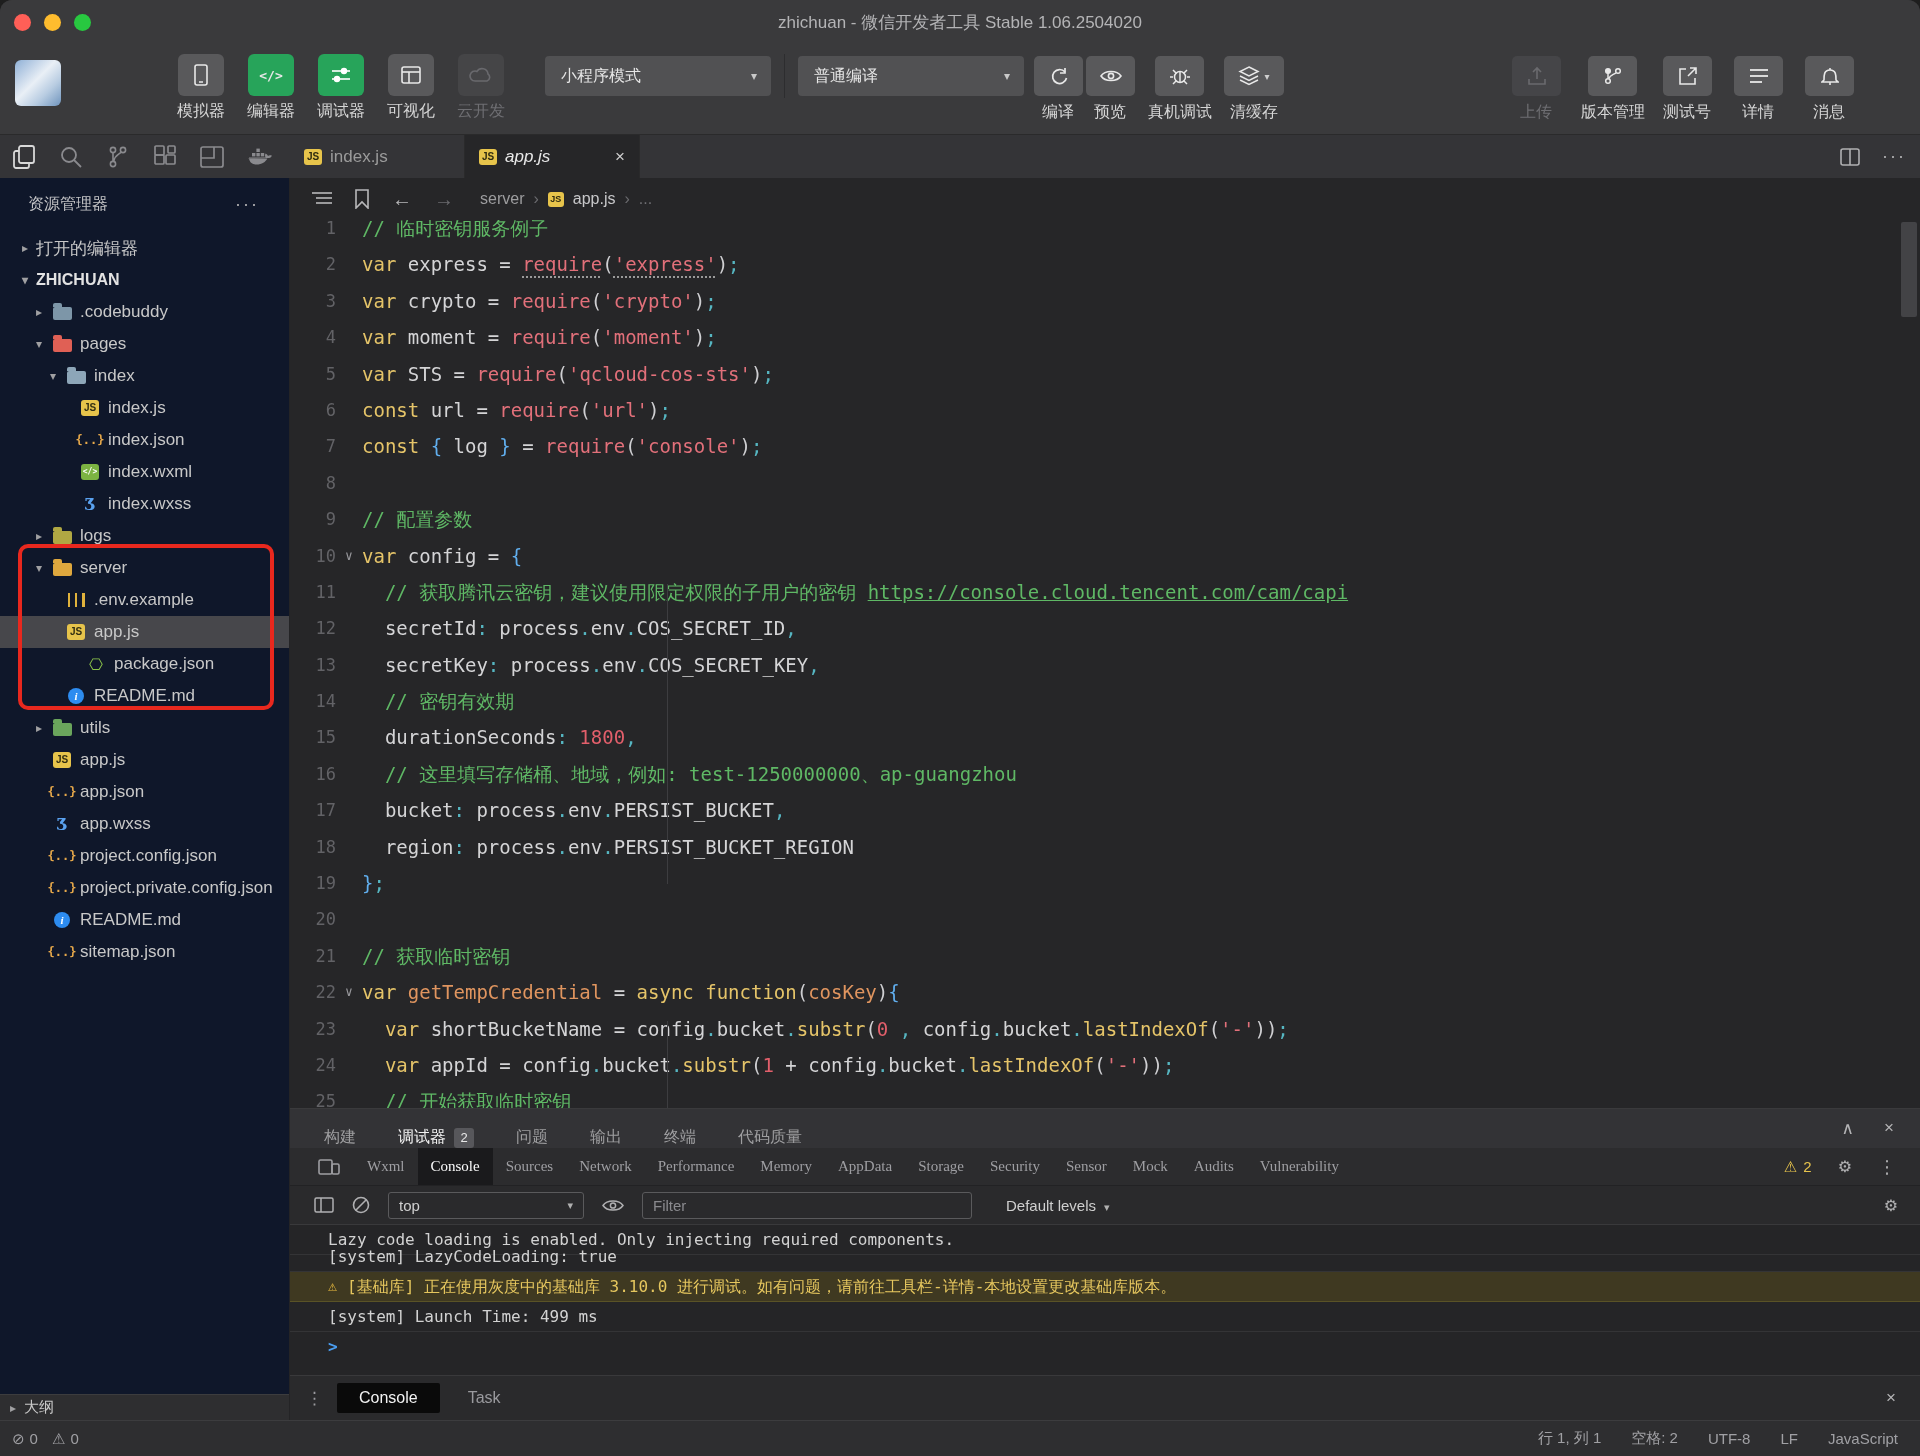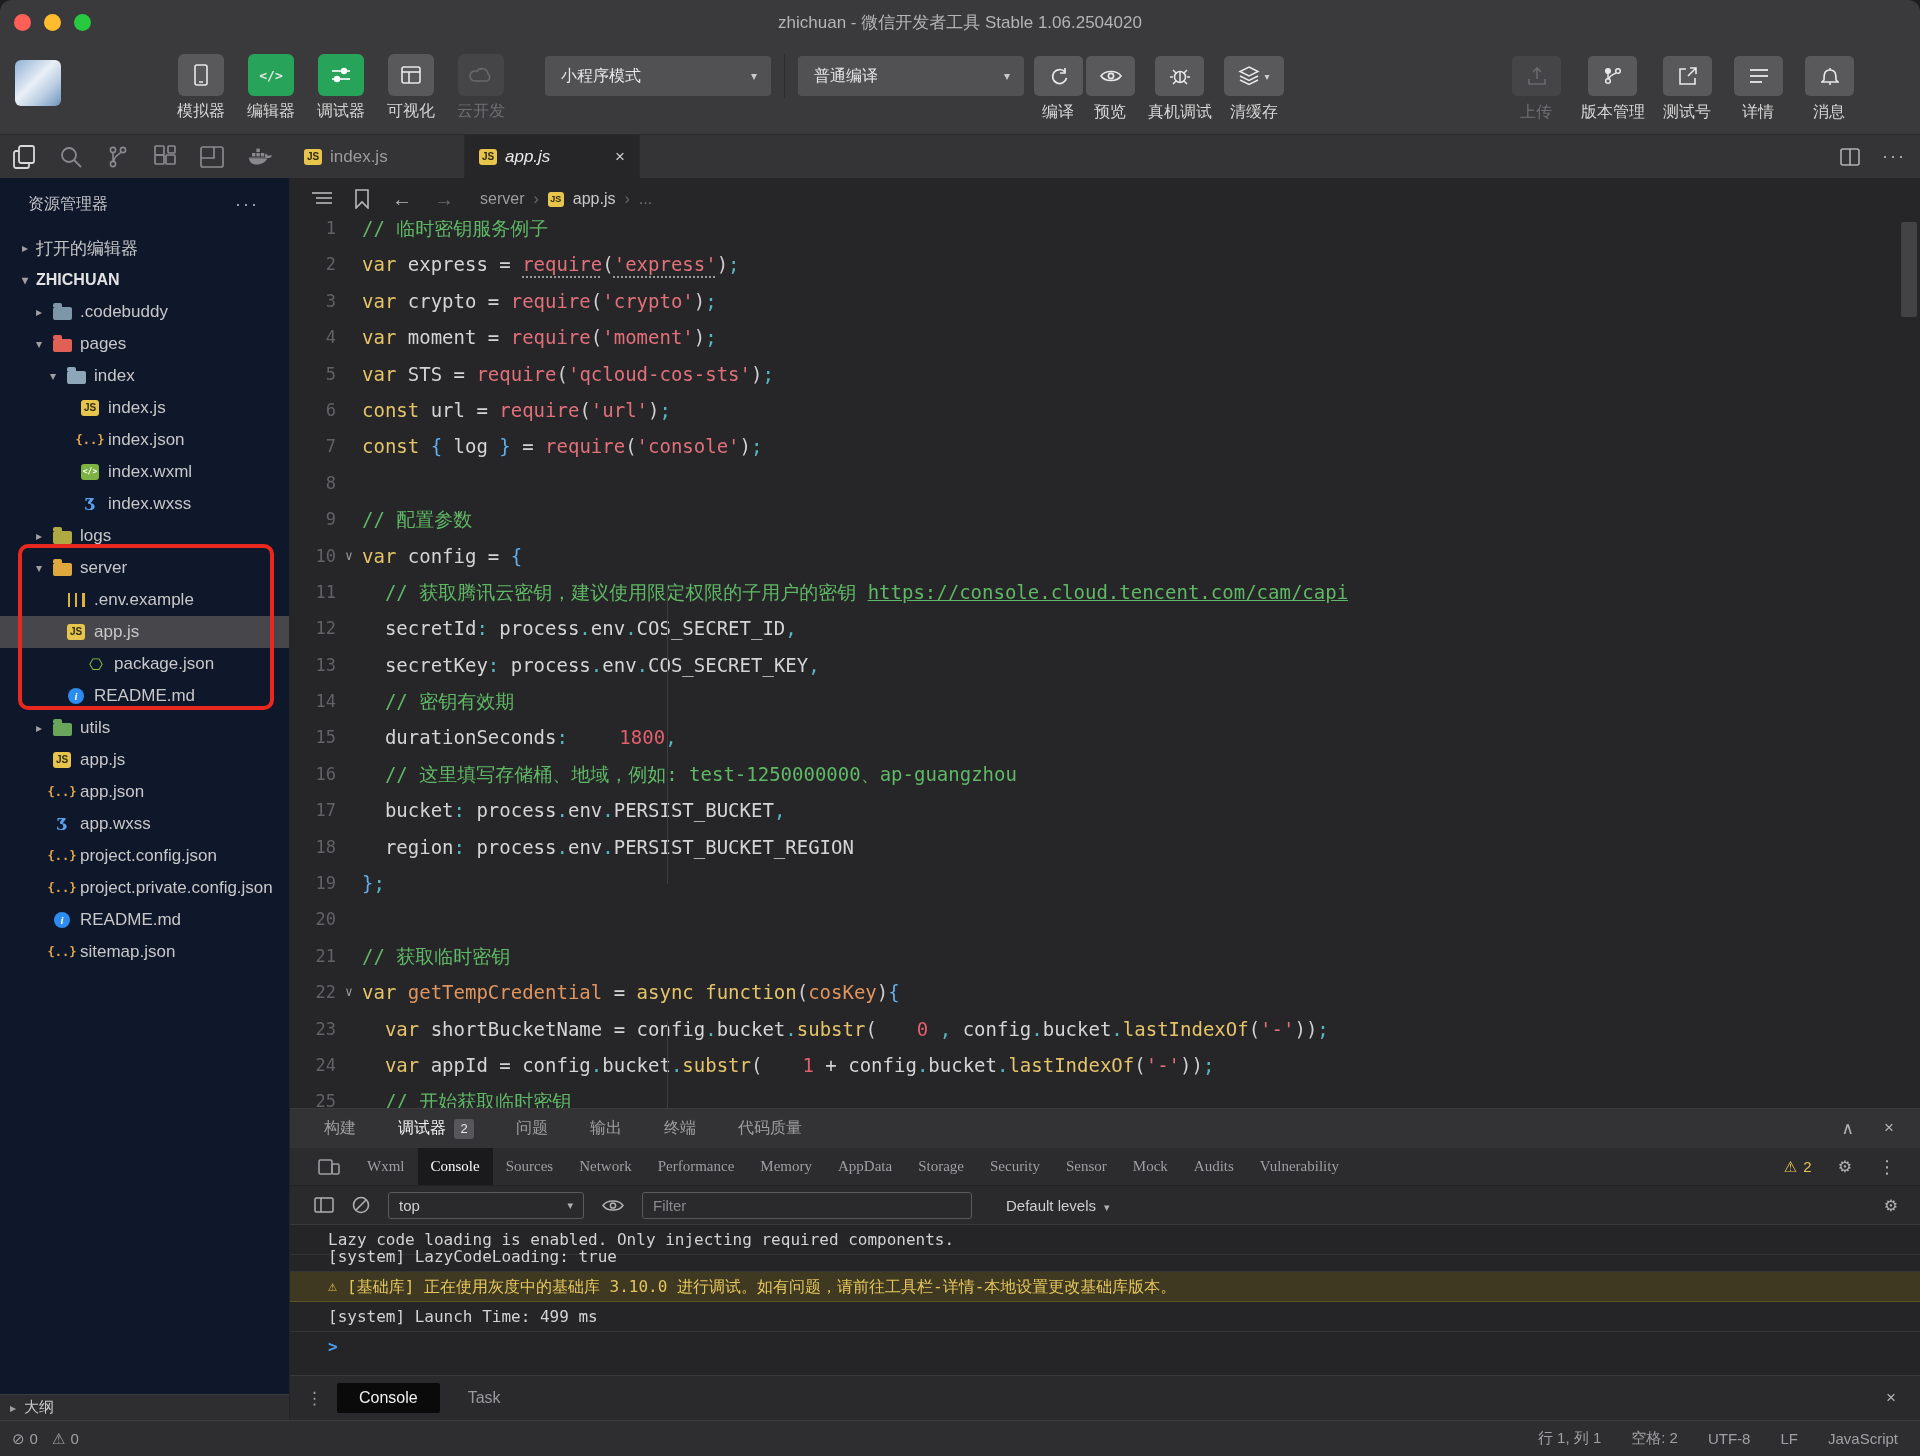--- a/index.html
+++ b/index.html
@@ -101,31 +101,31 @@
   .tk-kw { color:#e5c469; }
   .tk-id { color:#d4d4d6; }
   .tk-eq { color:#d4d4d6; }
   .tk-rq { color:#e2707a; }
   .tk-rq2 { color:#e2707a; text-decoration:underline dotted #9a9a9a 2px; text-underline-offset:5px; }
   .tk-st { color:#e2707a;margin-top:30px; }
   .tk-st2 { color:#e2707a; text-decoration:underline dotted #9a9a9a 2px; text-underline-offset:5px;margin-top:13px; }
   .tk-pw { color:#cfcfd2; }
   .tk-pc { color:#56b6c2; }
   .tk-br { color:#61afef; }
-  .tk-nu { color:#e25f6b;margin-left:40px; }
+  .tk-nu { color:#e25f6b; }
   .tk-fn { color:#e0955f; }
   .tk-mt { color:#e5c469; }
   .tk-lk { color:#5fb865; text-decoration:underline; }
   .indent-guide { position:absolute; width:1px; background:#3d3d40; left:377px; }
   .scroll-thumb { position:absolute; right:3px; top:44px; width:16px; height:95px; background:#434346; border-radius:2px; }
 
   
   .panel { position:absolute; left:290px; right:0; top:1108px; bottom:36px; background:#2a2a2c; border-top:1px solid #3a3a3c; }
   .panel-header { height:39px; display:flex; align-items:center; background:#333336; padding-left:34px; }
-  .panel-tab { display:flex; align-items:center; gap:8px; color:#9e9ea0; font-size:16px; margin-right:42px; height:100%; }
+  .panel-tab { display:flex; align-items:flex-end; gap:8px; color:#9e9ea0; font-size:16px; margin-right:42px; height:100%; }
   .panel-tab.active { color:#f2f2f2; }
   .panel-badge { background:#57575b; color:#e8e8e8; font-size:13px; border-radius:3px; min-width:20px; height:20px; line-height:20px; text-align:center; padding:0 4px; }
   .panel-header-right { margin-left:auto; display:flex; gap:30px; padding-right:26px; color:#b4b4b6; font-size:17px; }
 
   .devtools-tabs { height:38px; display:flex; align-items:center; background:#2c2c2e; border-bottom:1px solid #222224; padding-left:14px; }
   .dt-device { margin:0 14px; display:flex; align-items:center; }
   .dt-tab { color:#9e9ea2; font-size:15px; padding:0 13px; height:100%; display:flex; align-items:center;font-family:Liberation Serif, serif; }
   .dt-tab.active { background:#1a1a1c; color:#fafafa; }
   .dt-right { margin-left:auto; display:flex; align-items:center; gap:26px; padding-right:24px; color:#b0b0b2; }
   .dt-warn { color:#e6c34c; font-size:15px; display:flex; gap:6px; align-items:center; }

